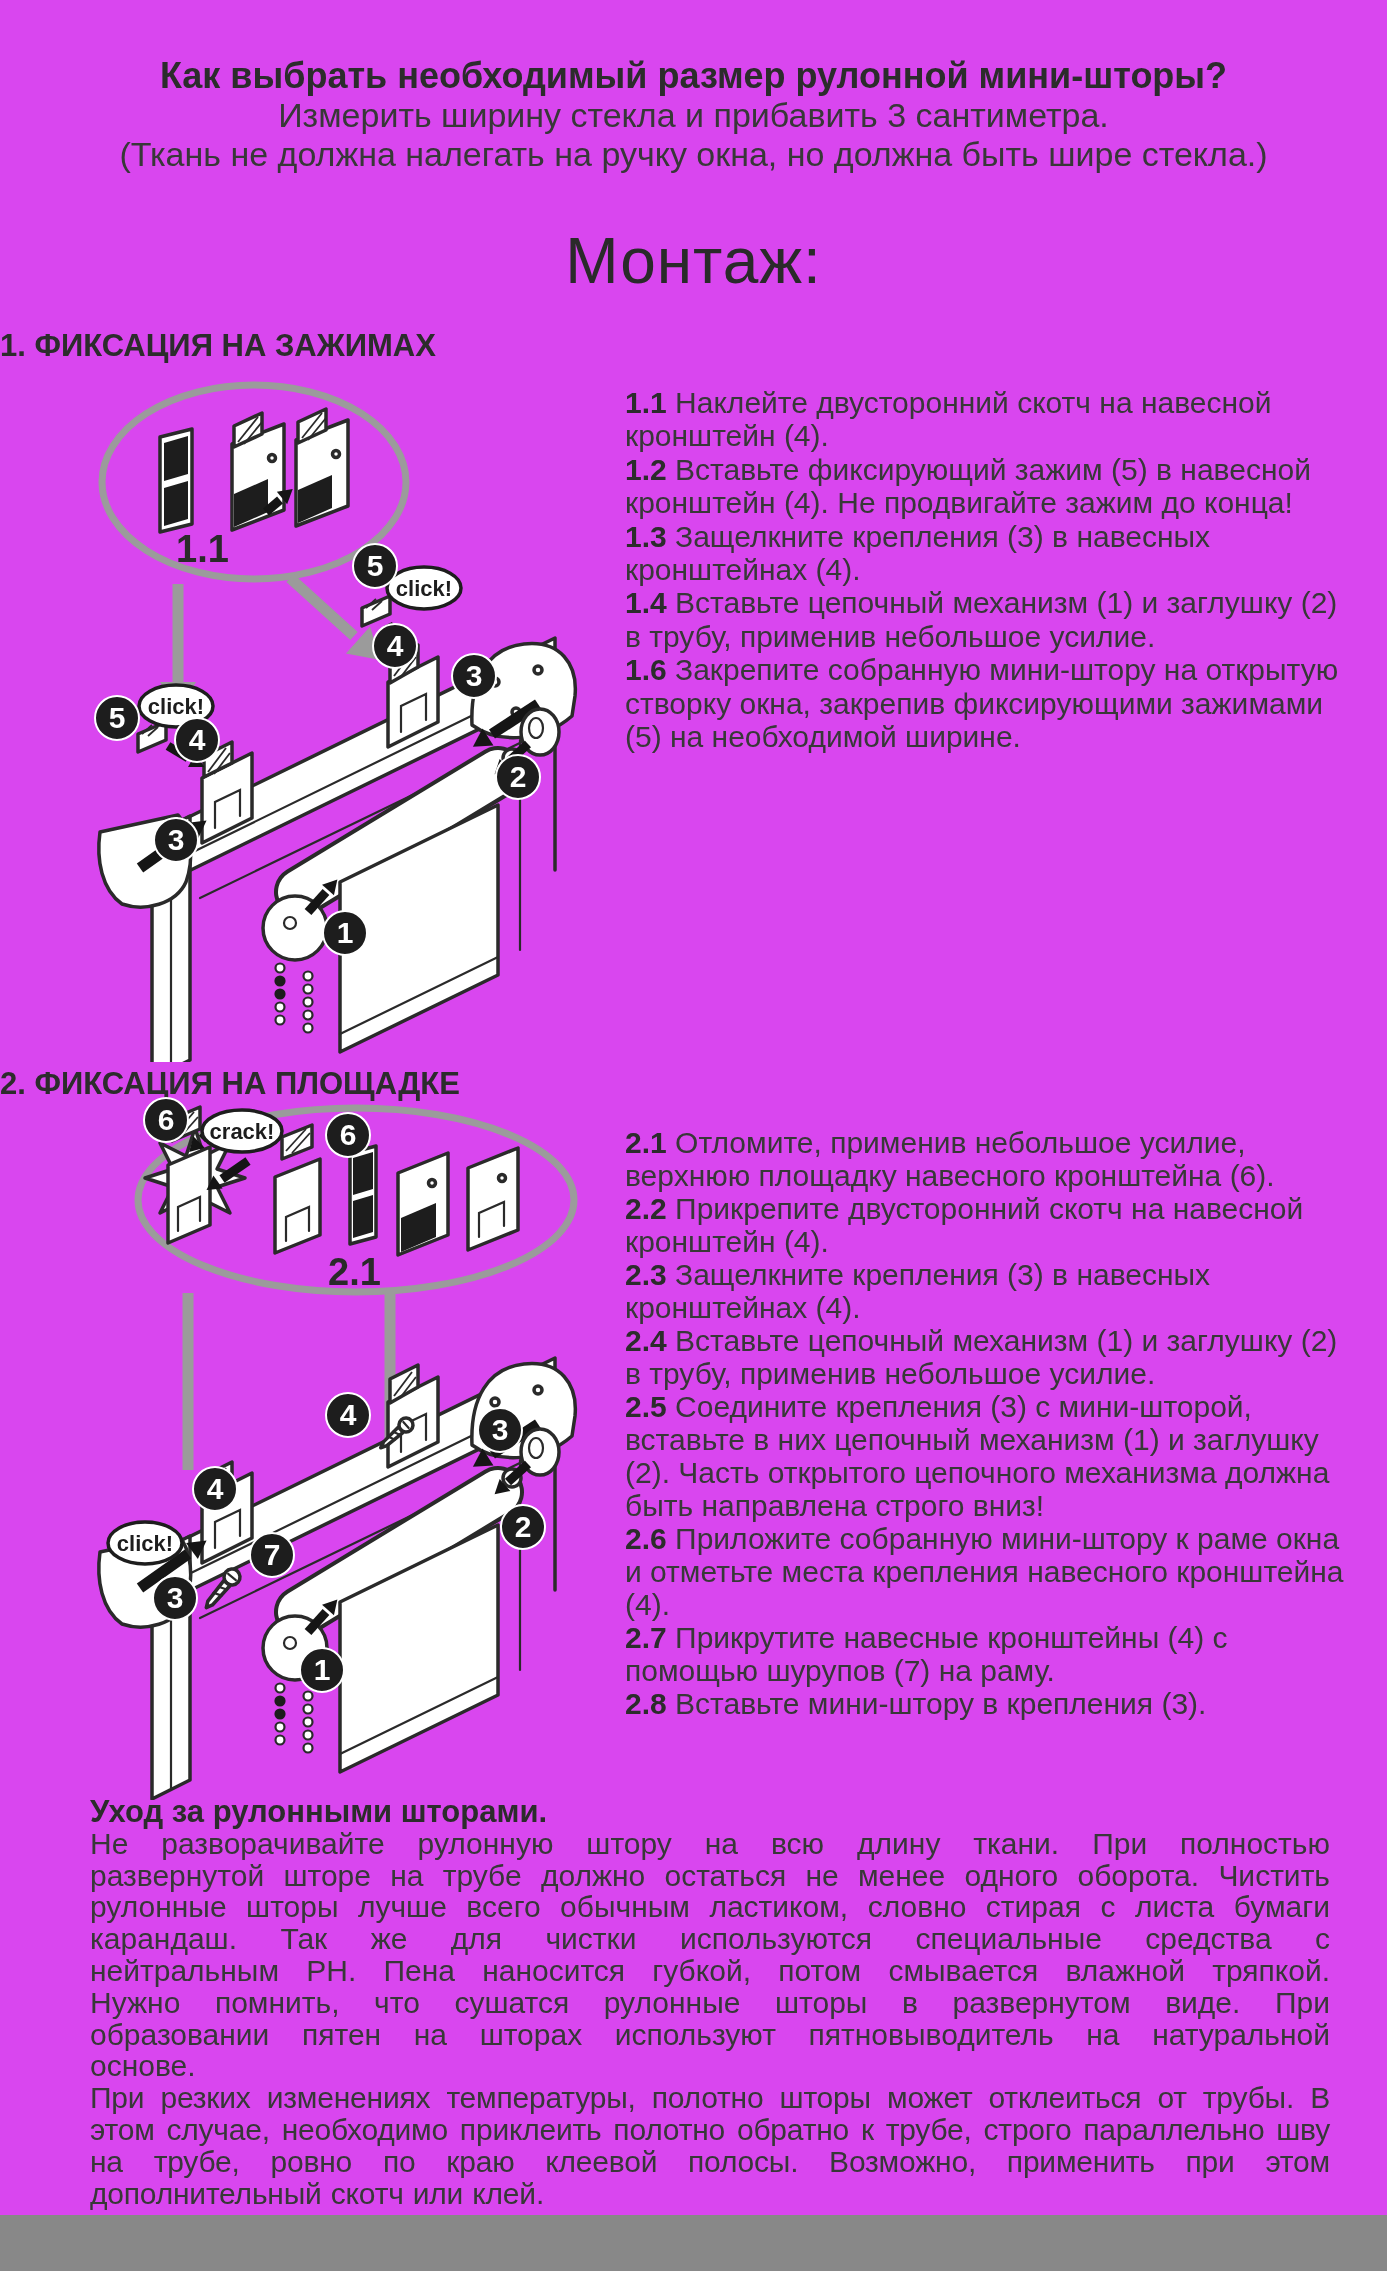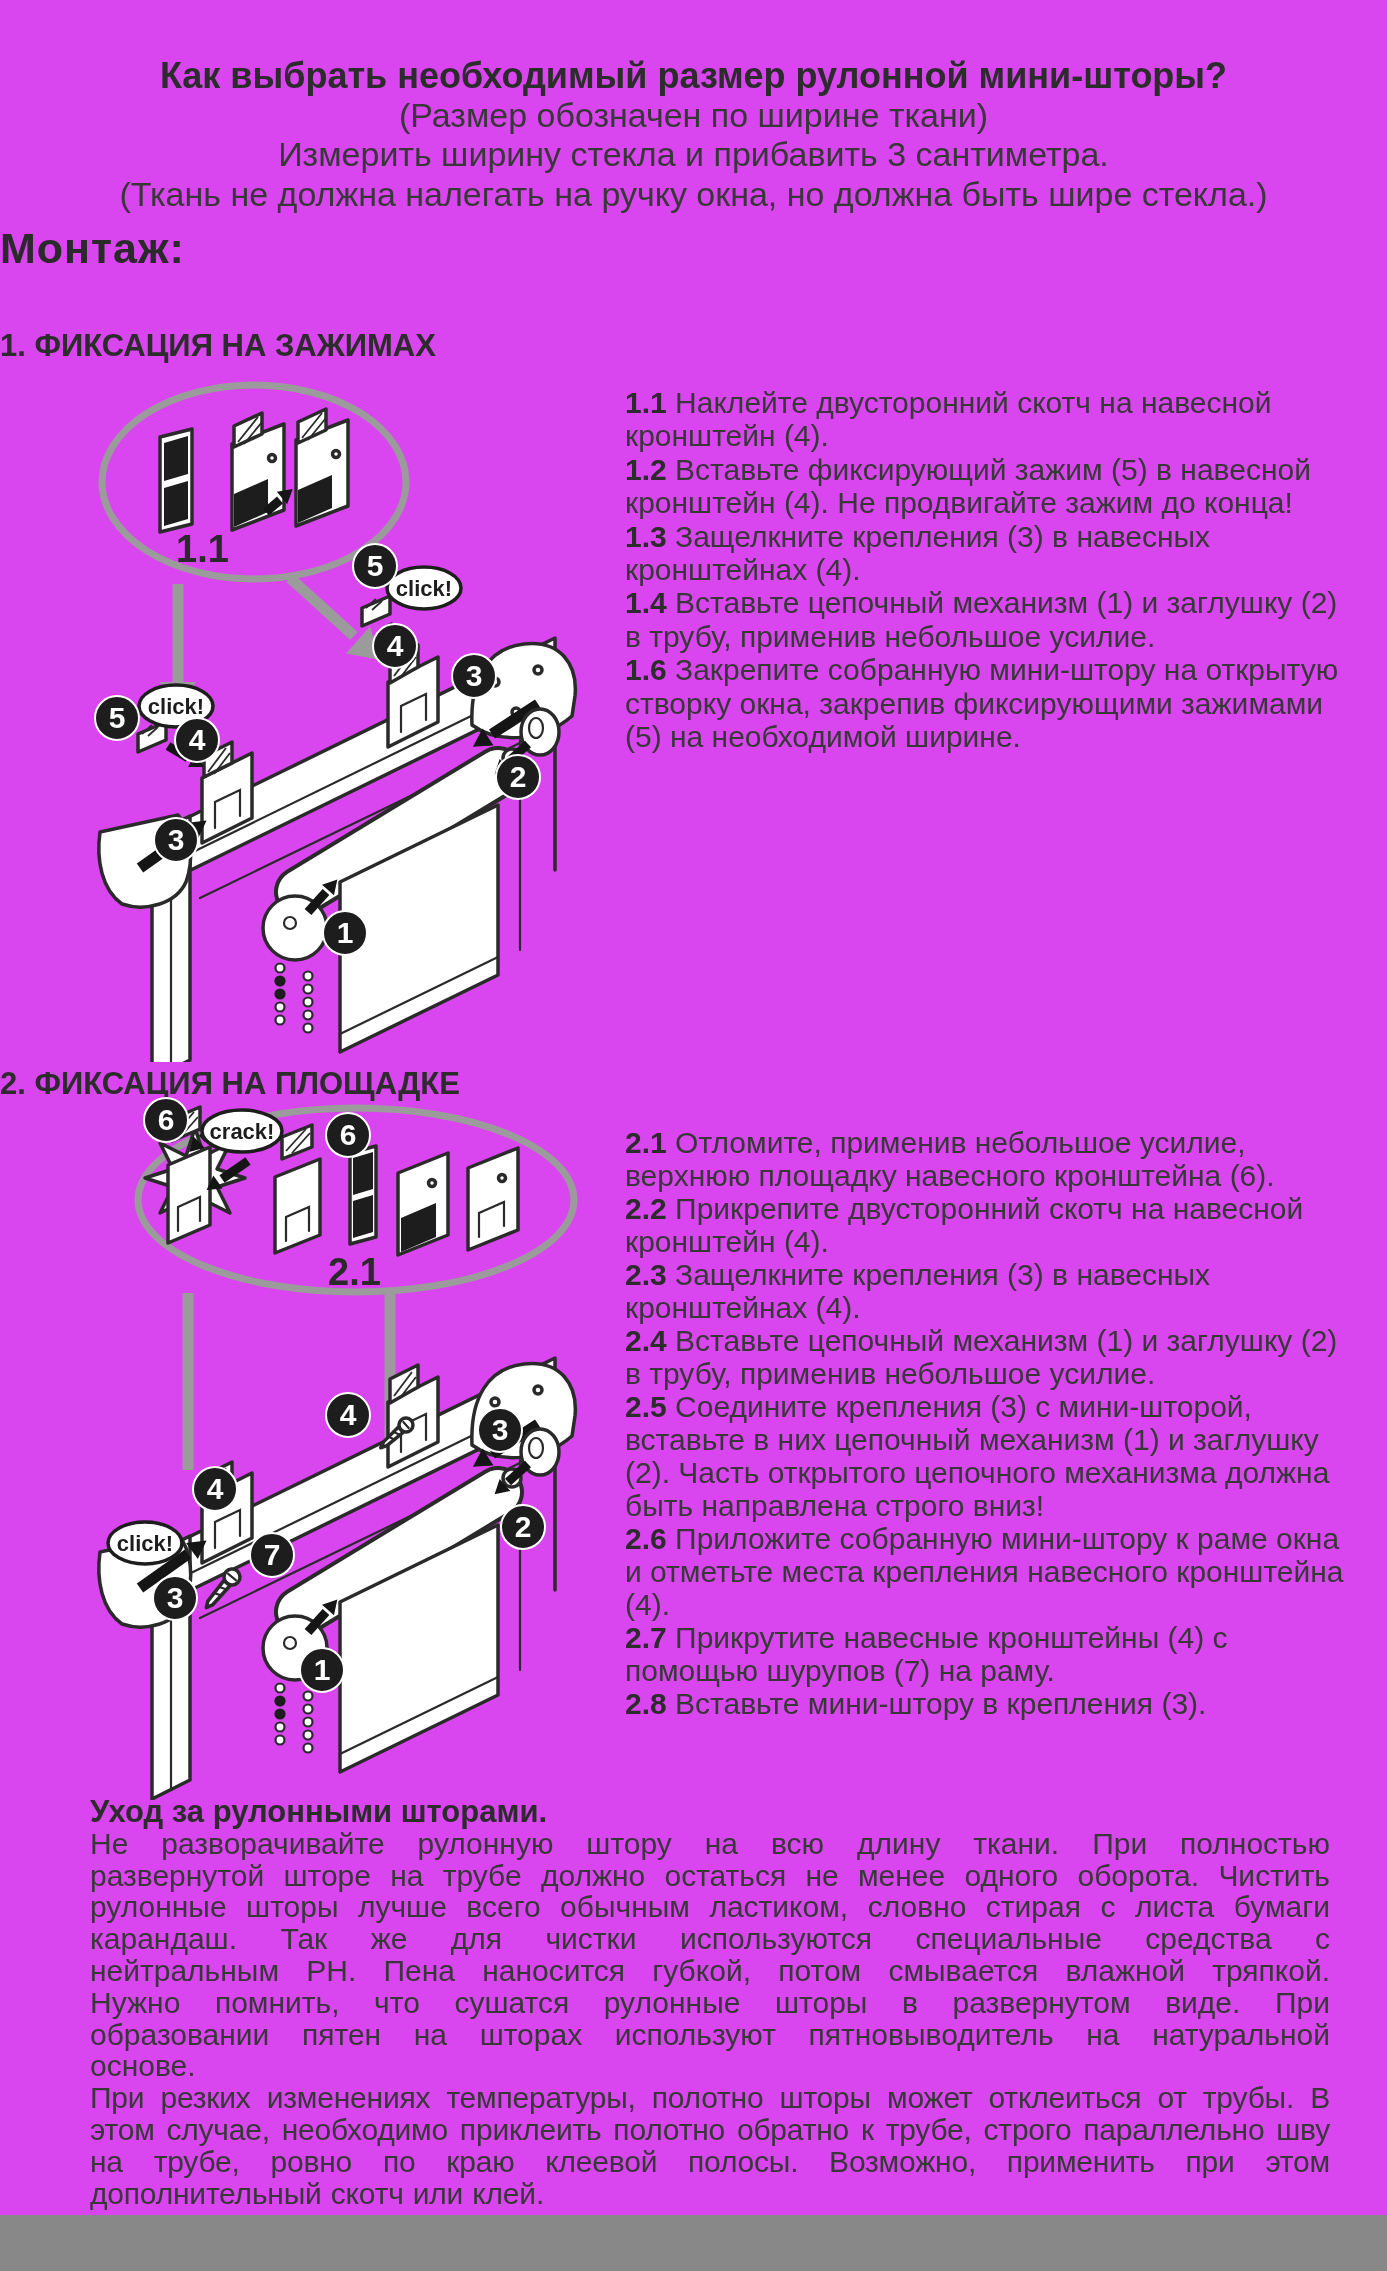--- a/index.html
+++ b/index.html
@@ -2,22 +2,22 @@
 <html><head>
 <meta charset="utf-8">
 <style>
   html,body{margin:0;padding:0;background:#888;}
   .page{position:relative;width:1387px;height:2215px;background:#d946ef;
         font-family:"Liberation Sans",sans-serif;color:#383838;overflow:hidden;margin:0 auto;}
   
   .hdr{position:absolute;top:56px;left:30px;right:30px;text-align:center;
        font-size:34px;line-height:39.5px;}
   .hdr .t{font-size:36px;font-weight:bold;color:#2c2c2c;}
-  .montage{position:absolute;top:224px;left:0;right:0;
-           font-size:43px;font-weight:bold;color:#2a2a2a;letter-spacing:1px;}
+  .montage{position:absolute;top:224px;left:0;right:0;text-align:center;
+           font-size:64px;font-weight:normal;color:#2a2a2a;letter-spacing:1px;}
   .sec-h{position:absolute;left:0;right:0;text-align:left;
          font-size:31px;font-weight:bold;color:#2c2c2c;}
   #s1h{top:328px;}
   #s2h{top:1066px;}
   
   .steps{position:absolute;left:625px;width:722px;font-size:30px;line-height:33.4px;}
   #s1steps{top:386px;}
   #s2steps{top:1126px;line-height:33px;}
   .steps p{margin:0;padding:0;}
   .steps b{color:#2c2c2c;}
@@ -52,21 +52,20 @@
   .bead{fill:#ffffff;stroke:#2a2a2a;stroke-width:2.2;}
   .beadb{fill:#1d1d1d;stroke:#1d1d1d;stroke-width:2.2;}
 </style>
 </head>
 <body>
 
 <div class="page">
 
   <div class="hdr">
     <div class="t">Как выбрать необходимый размер рулонной мини-шторы?</div>
-    <div>(Размер обозначен по ширине ткани)</div>
     <div>Измерить ширину стекла и прибавить 3 сантиметра.</div>
     <div>(Ткань не должна налегать на ручку окна, но должна быть шире стекла.)</div>
   </div>
 
   <div class="montage">Монтаж:</div>
 
   <div id="s1h" class="sec-h">1. ФИКСАЦИЯ НА ЗАЖИМАХ</div>
 
   <div id="s1steps" class="steps">
     <p><b>1.1</b> <span>Наклейте двусторонний скотч на навесной кронштейн (4).</span></p>

